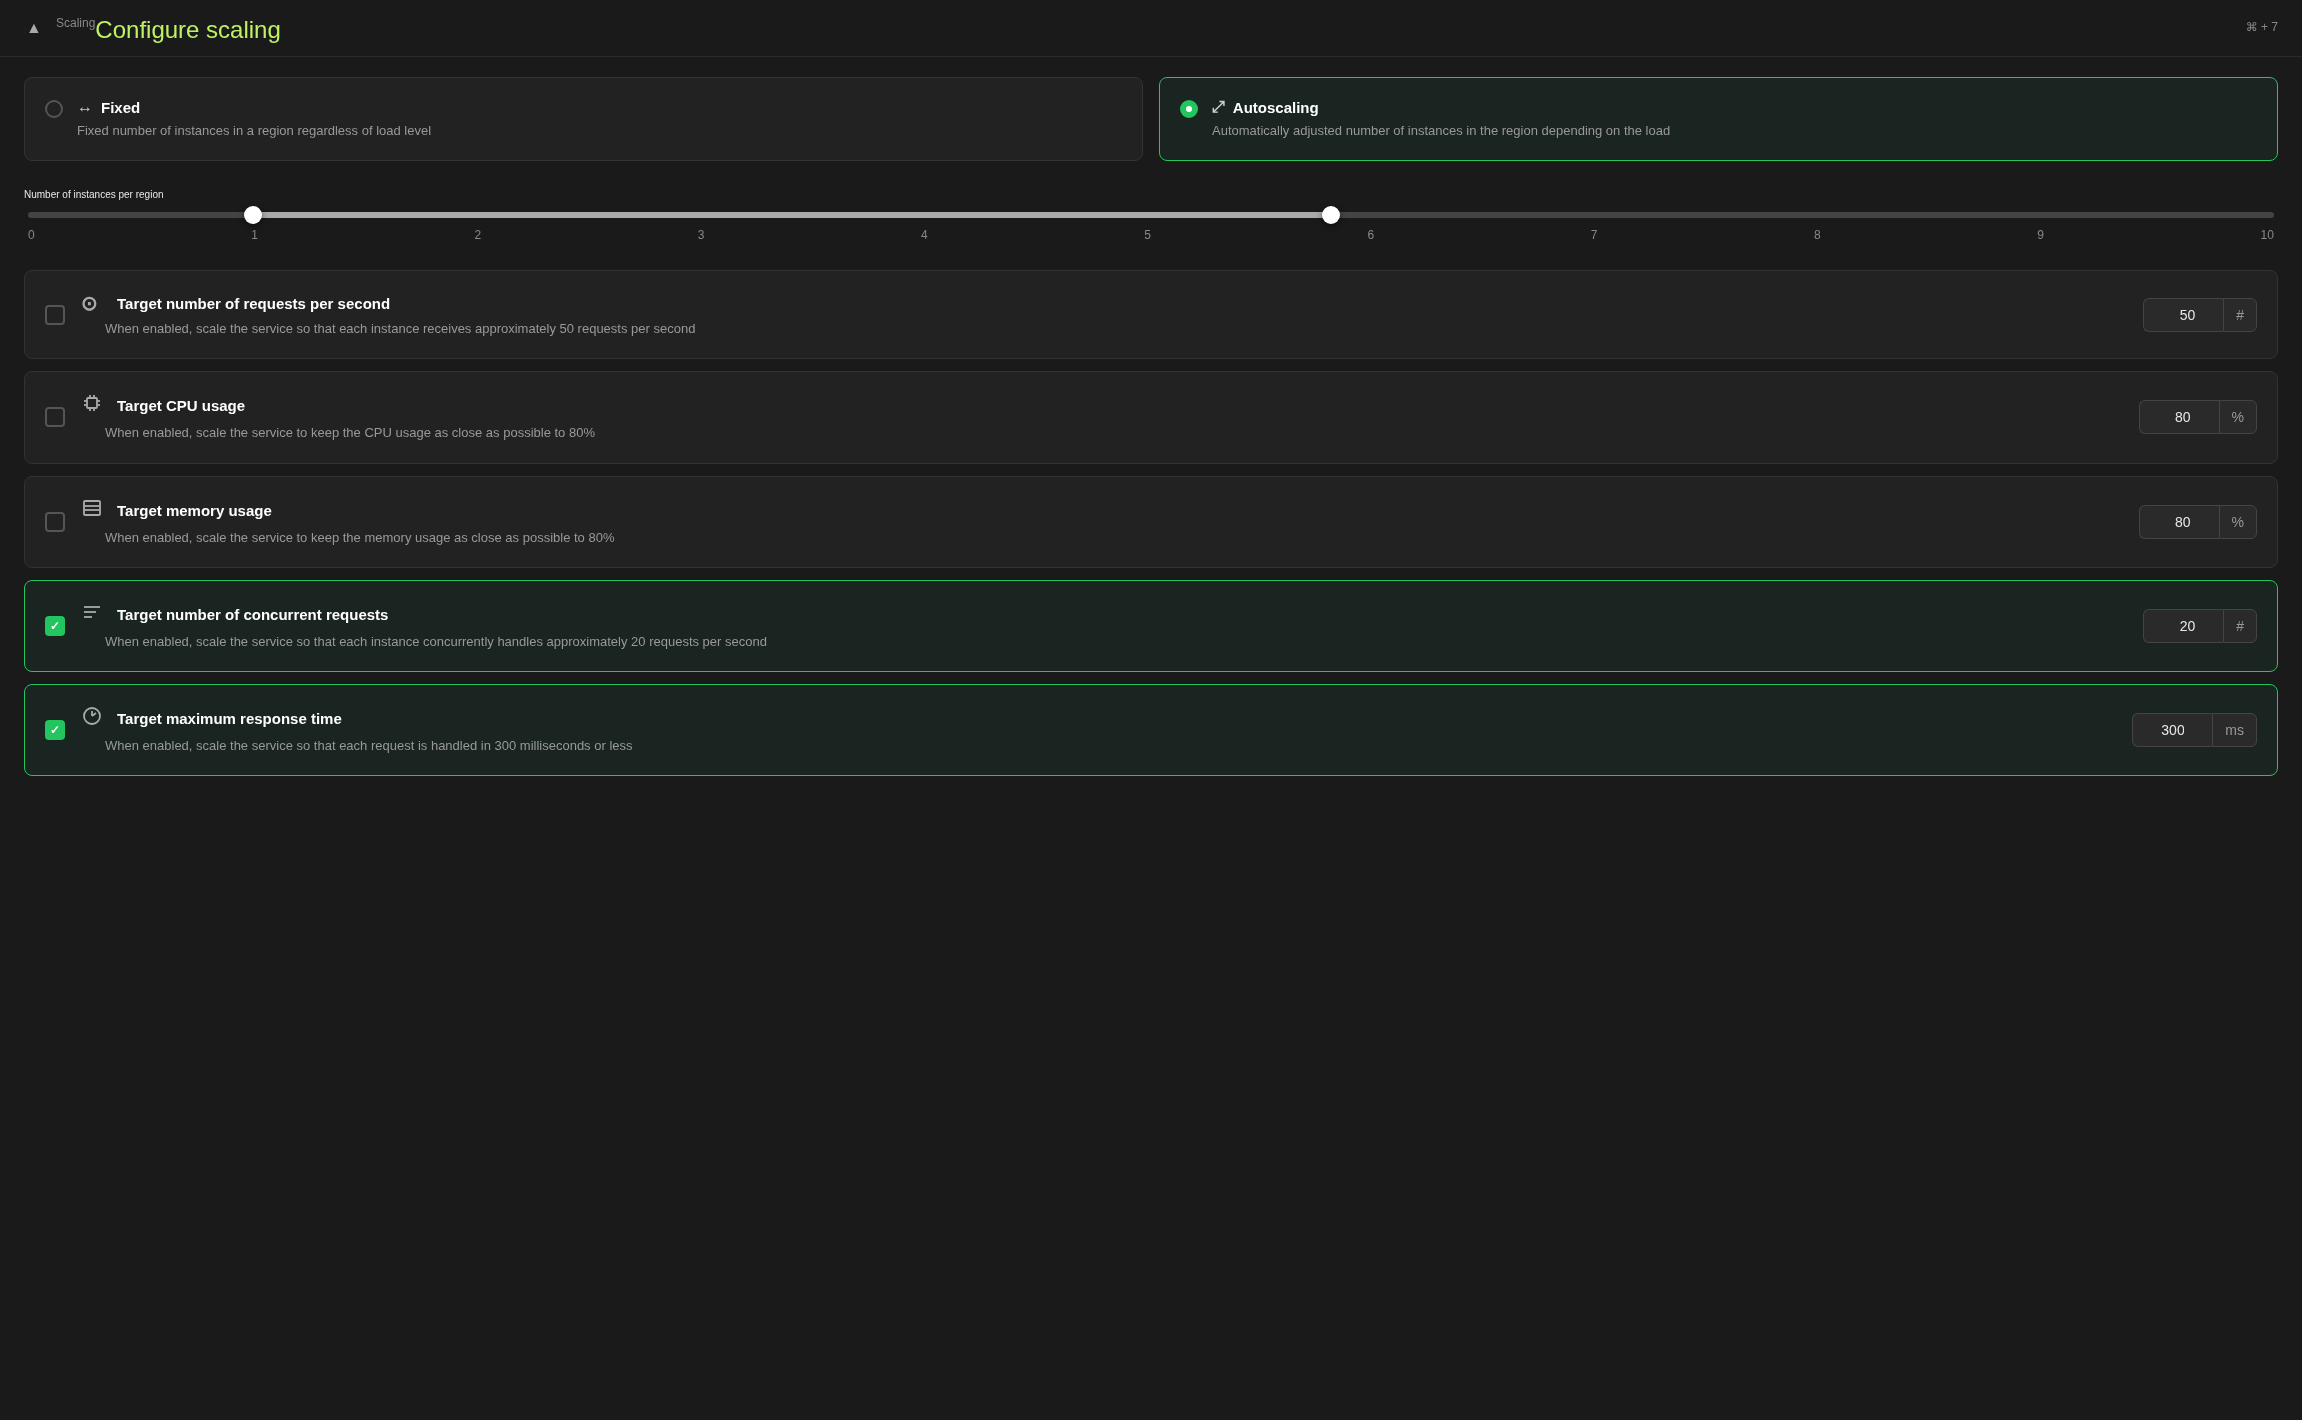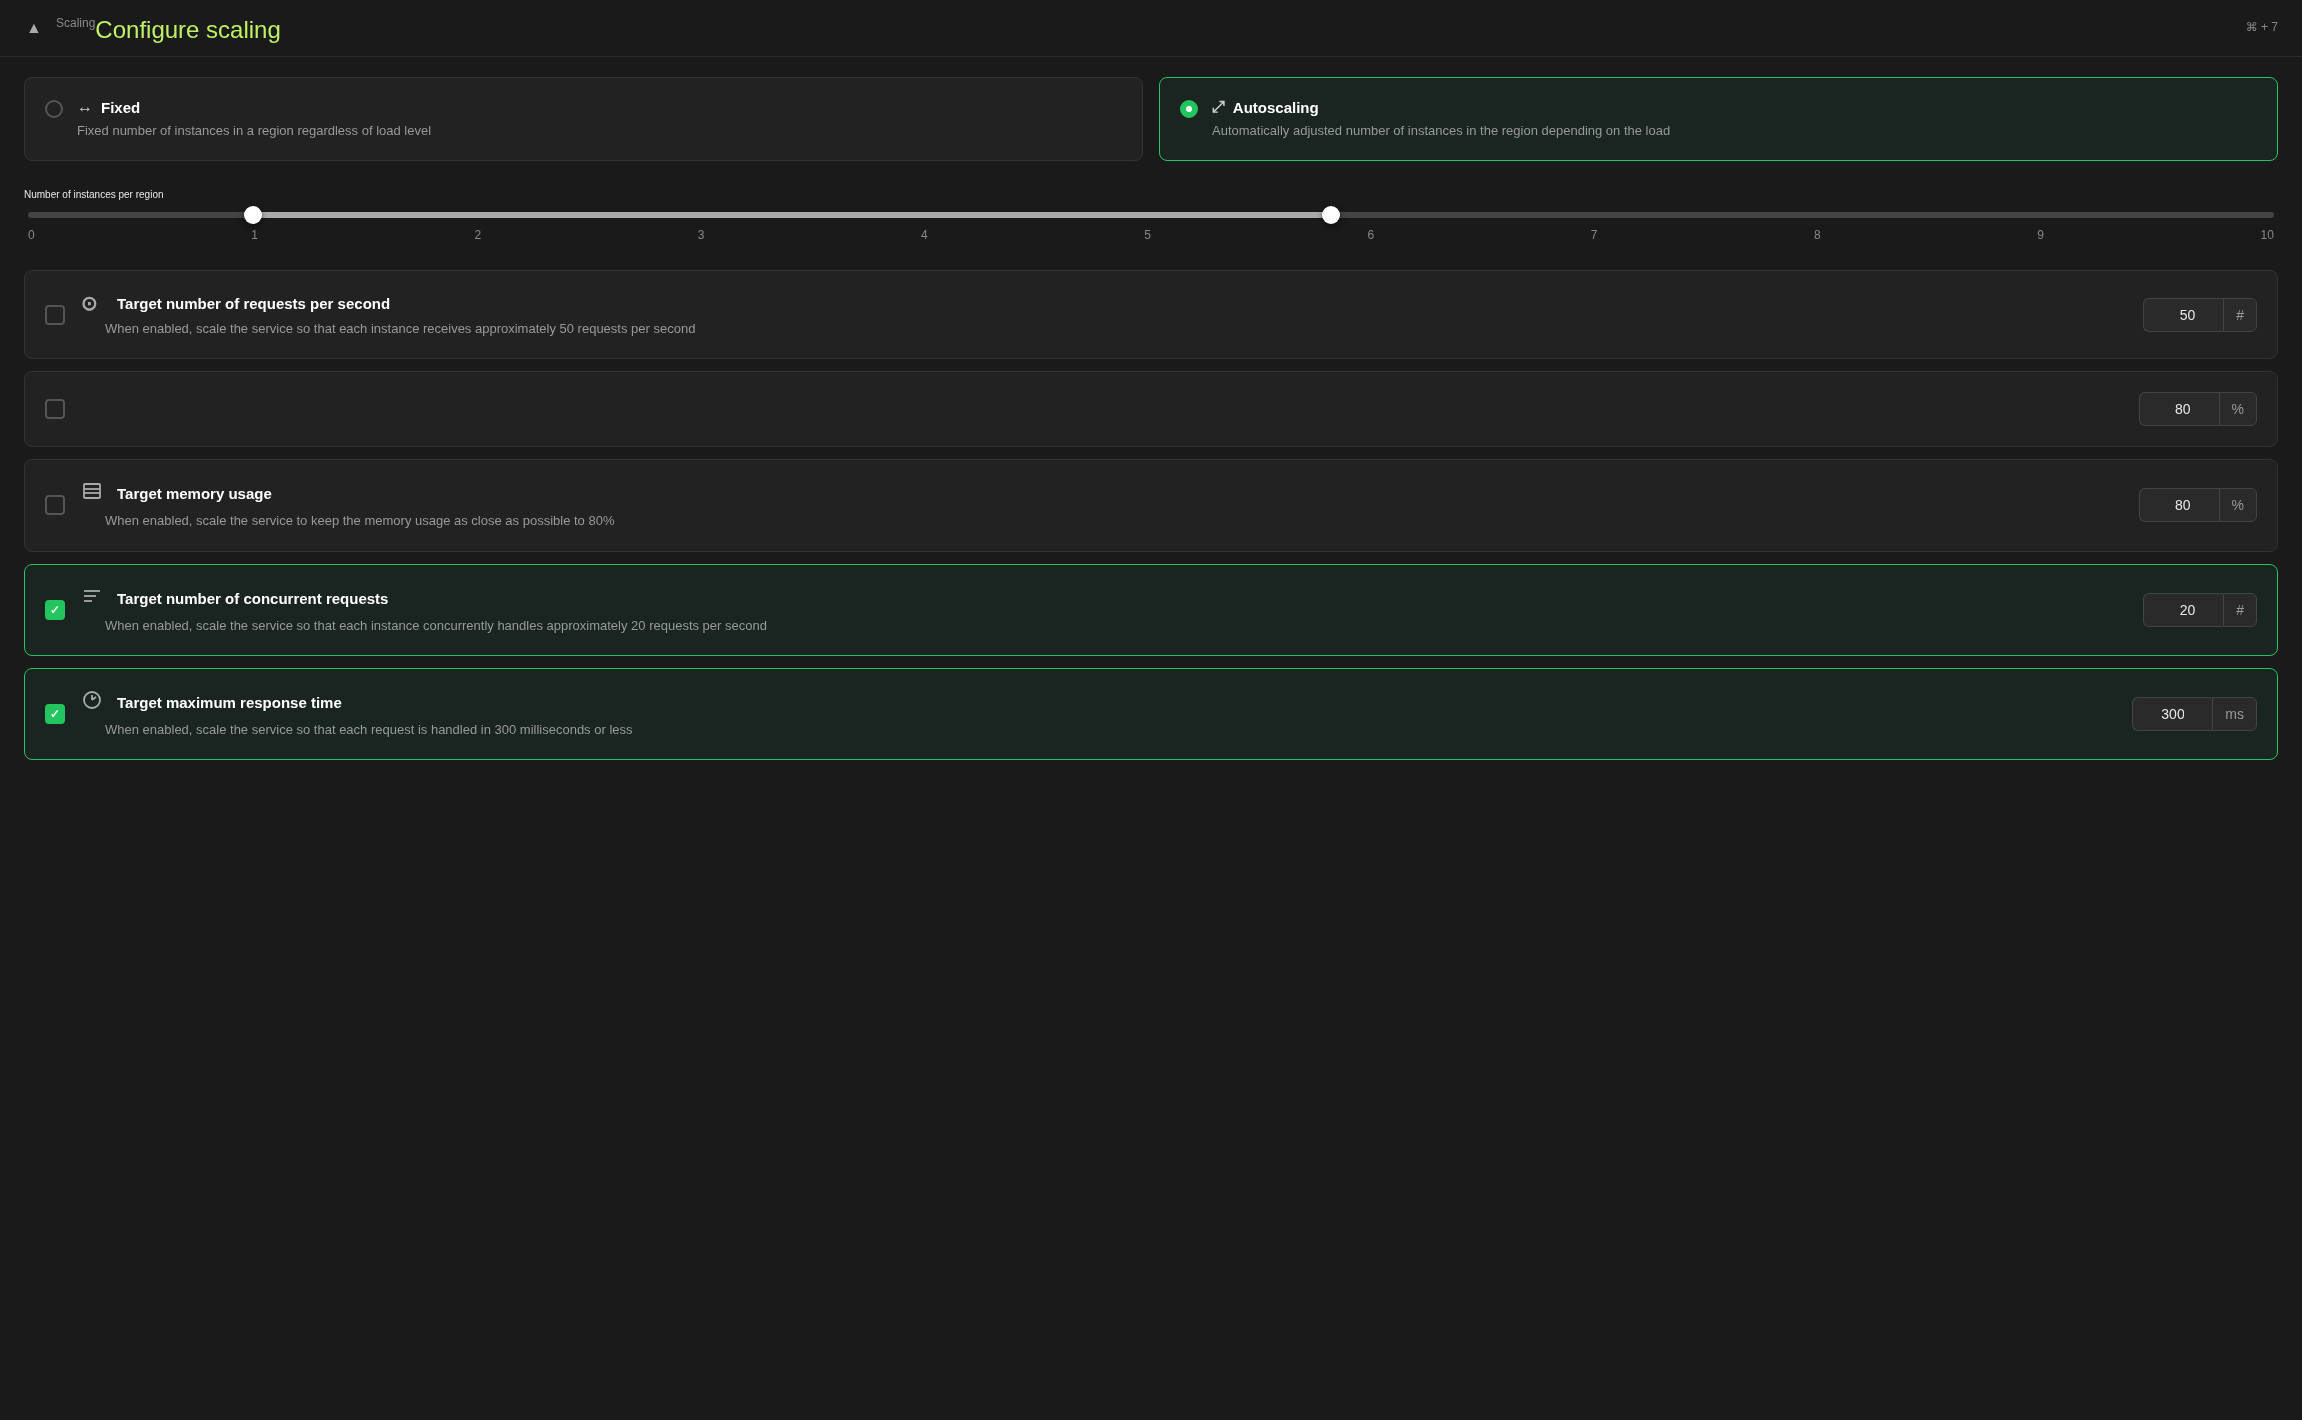--- a/index.html
+++ b/index.html
@@ -372,20 +372,37 @@
     </div>
     <div class="metric-input-group">
       <input class="metric-input" type="text" value="50" style="">
       <span class="metric-unit">#</span>
     </div>
   </div>
 
   <div class="metric-card">
     <div class="metric-checkbox"></div>
     <div class="metric-content">
+      <div class="metric-title">
+        <span class="metric-icon">
+          <svg width="22" height="22" viewBox="0 0 22 22" fill="none" stroke="#aaa" stroke-width="1.8">
+            <rect x="6" y="6" width="10" height="10" rx="1"></rect>
+            <line x1="9" y1="3" x2="9" y2="6"></line>
+            <line x1="13" y1="3" x2="13" y2="6"></line>
+            <line x1="9" y1="16" x2="9" y2="19"></line>
+            <line x1="13" y1="16" x2="13" y2="19"></line>
+            <line x1="3" y1="9" x2="6" y2="9"></line>
+            <line x1="3" y1="13" x2="6" y2="13"></line>
+            <line x1="16" y1="9" x2="19" y2="9"></line>
+            <line x1="16" y1="13" x2="19" y2="13"></line>
+          </svg>
+        </span>
+        <span>Target CPU usage</span>
+      </div>
+      <div class="metric-desc">When enabled, scale the service to keep the CPU usage as close as possible to 80%</div>
     </div>
     <div class="metric-input-group">
       <input class="metric-input" type="text" value="80" style="">
       <span class="metric-unit">%</span>
     </div>
   </div>
 
   <div class="metric-card">
     <div class="metric-checkbox"></div>
     <div class="metric-content">

